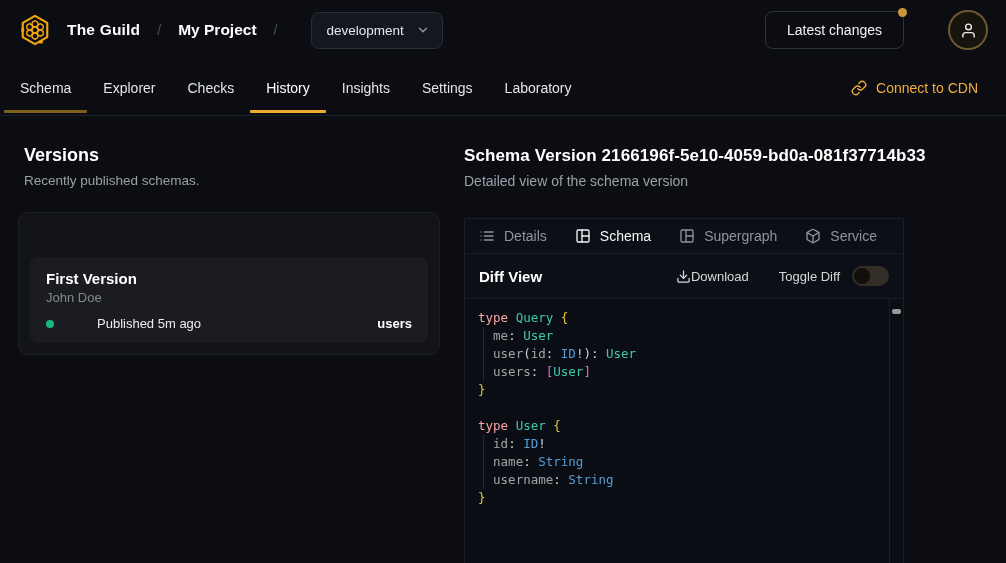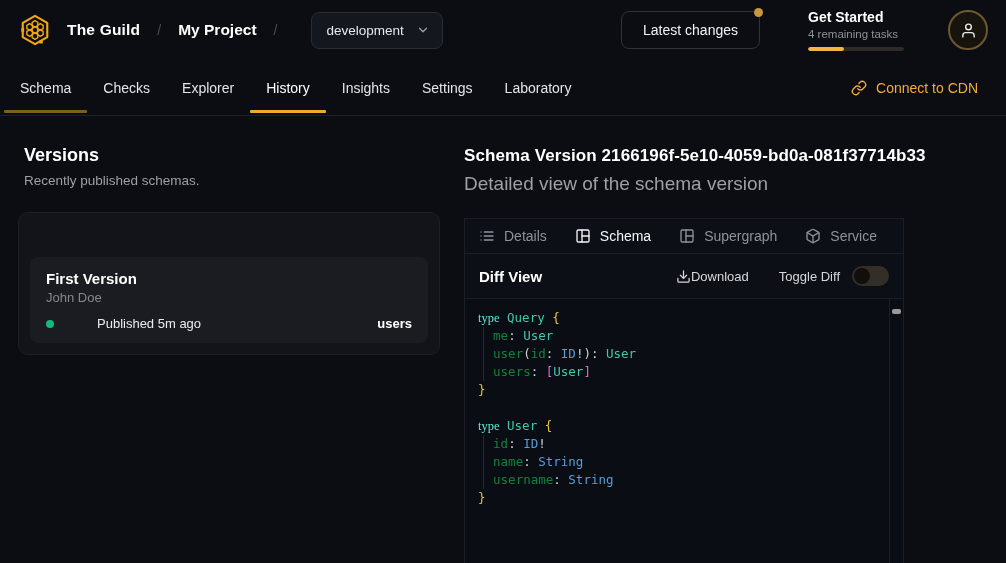--- a/index.html
+++ b/index.html
@@ -61,21 +61,21 @@
   .vi-name { font-size:15px; font-weight:600; color:#fff; }
   .vi-author { font-size:13px; color:#84888e; margin-top:3px; }
   .vi-row { display:flex; align-items:center; margin-top:11px;gap:32px; }
   .vi-dot { width:8px; height:8px; border-radius:50%; background:#16b87f; margin-right:11px; }
   .vi-status { font-size:13px; color:#ececec; }
   .vi-service { margin-left:auto; font-size:13px; font-weight:700; color:#fff; }
 
   
   .detail-title { position:absolute; left:464px; top:146px; font-size:17px;
     font-weight:700; letter-spacing:.1px; }
-  .detail-sub { position:absolute; left:464px; top:173px; font-size:19px; color:#9aa0a6; }
+  .detail-sub { position:absolute; left:464px; top:173px; font-size:14px; color:#9aa0a6; }
   .detail-panel { position:absolute; left:464px; top:218px; width:440px; bottom:0;
     border:1px solid #1b1e24; border-bottom:none; background:#0c0f15;
     display:flex; flex-direction:column; }
   .panel-tabs { height:35px; flex:0 0 35px; display:flex; align-items:center;
     padding:0 14px; gap:28px; border-bottom:1px solid #1b1e24; }
   .ptab { display:flex; align-items:center; gap:9px; font-size:14px;
     color:#8e939a; cursor:pointer; }
   .ptab.active { color:#f4f5f6; }
   .ptab .ticon { width:16px; height:16px; }
   .diff-row { height:45px; flex:0 0 45px; display:flex; align-items:center;
@@ -94,24 +94,24 @@
     font-family:"DejaVu Sans Mono", monospace; font-size:12.5px; line-height:18px;
     white-space:pre; }
   .code-line { position:relative; min-height:18px; }
   .code-line.ind::before { content:""; position:absolute; left:5px; top:0; bottom:0;
     border-left:1px solid #252b33; }
   .scrollbar { flex:0 0 14px; border-left:1px solid #1b2026; position:relative; }
   .sb-thumb { position:absolute; top:10px; left:2px; right:2px; height:5px;
     background:#97999d; border-radius:2px; }
 
   
-  .tk-kw { color:#5eead4;font-family:Liberation Serif, serif; }
+  .tk-kw { color:#fca5a5; }
   .tk-ty { color:#3fc9ac; }
   .tk-sc { color:#569cd6; }
-  .tk-fld { color:#15803d; }
+  .tk-fld { color:#a3a3a3; }
   .tk-pn { color:#ccd3da; }
   .tk-pl { color:#d4d4d4; }
   .tk-b1 { color:#e8c445; }
   .tk-b2 { color:#d26fd2; }
 </style>
 </head>
 <body>
 
 <div class="header">
   <span>
@@ -141,47 +141,40 @@
           <polyline points="6 9 12 15 18 9"></polyline>
         </svg>
     </span>
   </div>
 
   <div class="header-right">
     <button class="latest-btn">
       <span>Latest changes</span>
       <span class="latest-dot"></span>
     </button>
-    <div class="get-started">
-      <div class="gs-title">Get Started</div>
-      <div class="gs-sub">4 remaining tasks</div>
-      <div class="gs-bar">
-        <div class="gs-fill" style="width: 37%;"></div>
-      </div>
-    </div>
     <div class="avatar">
       <span>
         <svg width="17" height="17" viewBox="0 0 24 24" fill="none" stroke="#e8eaec" stroke-width="2" stroke-linecap="round" stroke-linejoin="round">
           <path d="M20 21v-2a4 4 0 0 0-4-4H8a4 4 0 0 0-4 4v2"></path>
           <circle cx="12" cy="7" r="4"></circle>
         </svg>
       </span>
     </div>
   </div>
 </div>
 
 <div class="nav">
   <div class="nav-tab tab--section">
       <span>Schema</span>
     </div>
   <div class="nav-tab">
+      <span>Explorer</span>
+    </div>
+  <div class="nav-tab">
       <span>Checks</span>
-    </div>
-  <div class="nav-tab">
-      <span>Explorer</span>
     </div>
   <div class="nav-tab tab--active">
       <span>History</span>
     </div>
   <div class="nav-tab">
       <span>Insights</span>
     </div>
   <div class="nav-tab">
       <span>Settings</span>
     </div>

